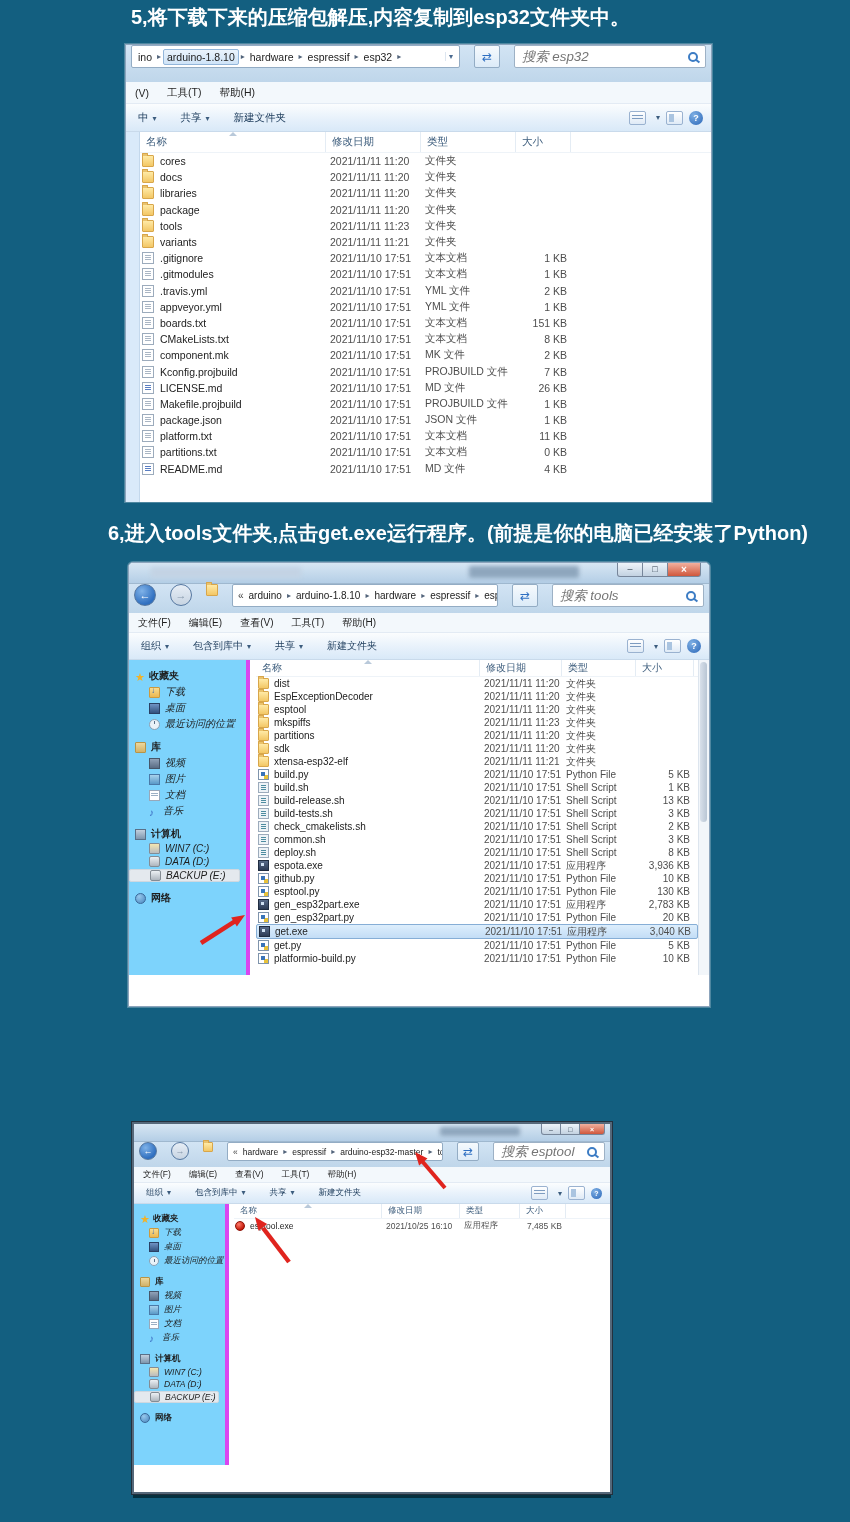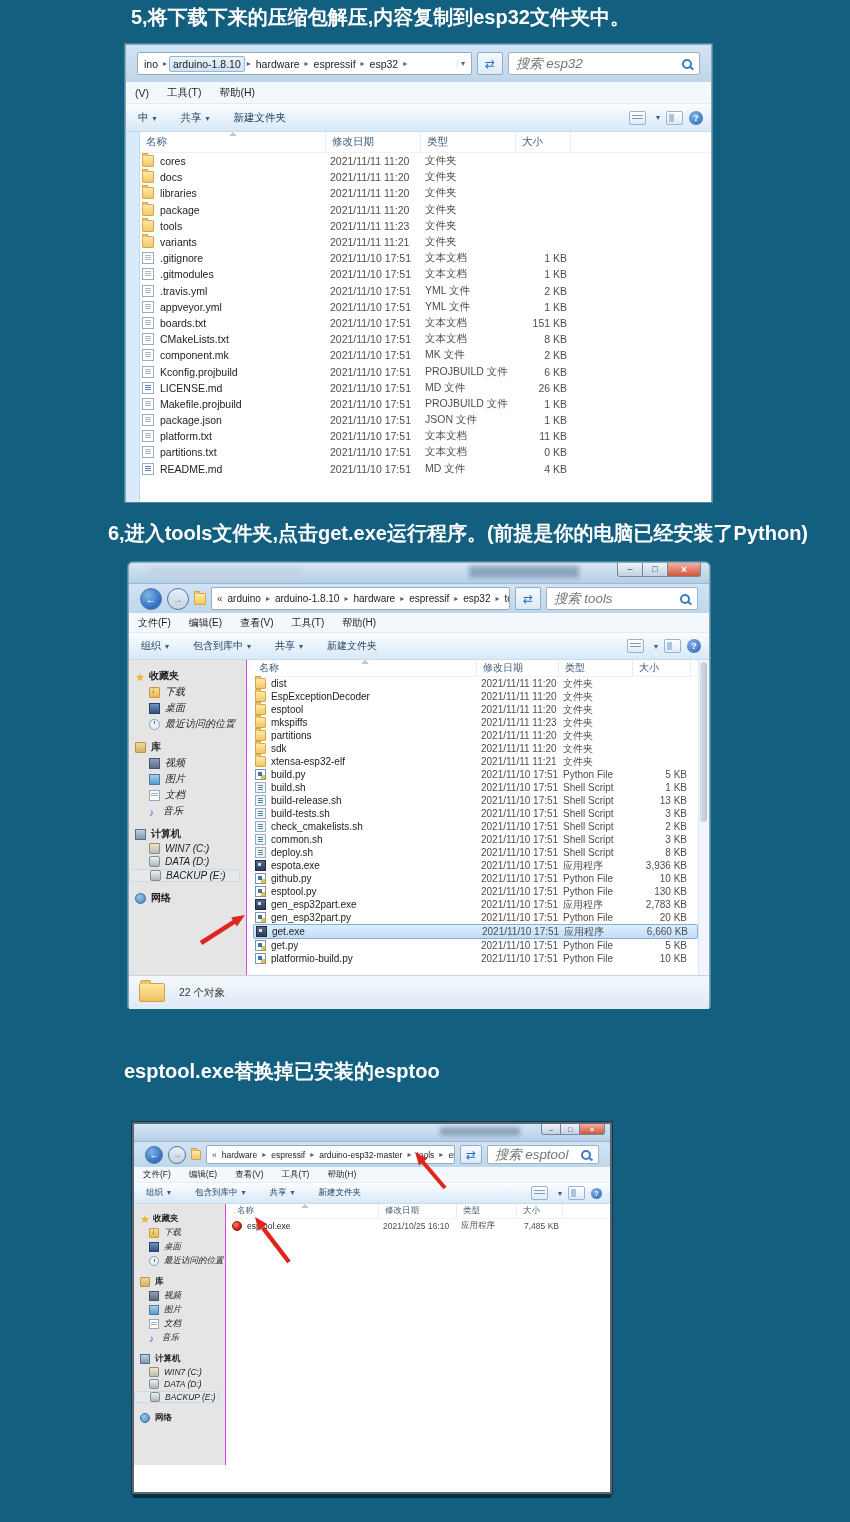--- a/index.html
+++ b/index.html
@@ -4,21 +4,21 @@
 <style>
   html,body{margin:0;padding:0;}
   body{
     width:850px;height:1522px;position:relative;overflow:hidden;
     background:#135f80;
     font-family:"Liberation Sans","DejaVu Sans",sans-serif;
   }
   .heading{position:absolute;color:#ffffff;font-size:20px;font-weight:700;line-height:27px;white-space:nowrap;}
   
   .win{position:absolute;background:#fff;border:1px solid #8ca4bc;box-shadow:0 0 0 1px rgba(255,255,255,.25);}
-  .chrome{background:linear-gradient(#d2e4f4,#bfd6ea);display:flex;align-items:center;gap:5px;padding:0 11px;}
+  .chrome{background:linear-gradient(#d2e4f4,#bfd6ea);display:flex;align-items:flex-start;gap:14px;padding:0 5px;}
   .titlebar{position:relative;background:linear-gradient(#d7e6f3,#b4cee6);border-bottom:1px solid #9fb8cf;}
   .redact{position:absolute;border-radius:2px;filter:blur(2px);}
   .winbtns{position:absolute;top:0;display:flex;}
   .wbtn{height:13px;border:1px solid #77869a;border-top:none;display:flex;align-items:center;justify-content:center;
         background:linear-gradient(#eef4fa,#c3d2e1);font-size:9px;color:#2e3c4c;line-height:1;}
   .wbtn.min{width:24px;border-radius:0 0 0 3px;}
   .wbtn.max{width:24px;border-left:none;}
   .wbtn.close{width:32px;border-left:none;border-radius:0 0 3px 0;
         background:linear-gradient(#f2b09e,#d0573c 60%,#b8structure3a2a);background:linear-gradient(#f2b09e,#d0573c);color:#fff;font-size:10px;font-weight:700;}
   .navbtn{width:20px;height:20px;border-radius:50%;flex:none;display:flex;align-items:center;justify-content:center;
@@ -47,21 +47,21 @@
   .dd{font-size:8px;color:#3c5c7e;margin-left:4px;}
   .tb-right{margin-left:auto;display:flex;align-items:center;gap:6px;padding-right:8px;}
   .vico{width:15px;height:12px;border:1px solid #9ab2d0;border-radius:2px;background:linear-gradient(#ffffff,#dfeaf6);position:relative;}
   .vico.list::after{content:'';position:absolute;left:2px;right:2px;top:3px;height:1px;background:#7e9cc0;box-shadow:0 3px #7e9cc0;}
   .vico.pane::after{content:'';position:absolute;left:2px;top:2px;bottom:2px;width:5px;background:#aac4e0;}
   .helpico{width:14px;height:14px;border-radius:50%;background:radial-gradient(circle at 35% 30%,#7fb0e4,#2a66b8);
         color:#fff;font-size:9px;font-weight:700;display:flex;align-items:center;justify-content:center;}
   
   .body{display:flex;position:relative;background:#fff;}
   .navstrip{background:#d9eafa;border-right:1px solid #c3d8ec;flex:none;}
-  .sidebar{flex:none;background:#e5e5e5;border-right:1px solid #d946ef;overflow:hidden;}
+  .sidebar{flex:none;background:#7dd3fc;border-right:4px solid #d946ef;overflow:hidden;}
   .side-group{display:flex;align-items:center;font-weight:700;color:#1e1e1e;margin-top:9px;padding-left:6px;}
   .side-item{display:flex;align-items:center;color:#1e1e1e;padding-left:20px;margin-top:2px;font-style:italic;}
   .side-sel{background:#e4e9ee;border:1px solid #cfd8e0;border-radius:2px;margin-right:6px;}
   .sic{display:inline-block;flex:none;margin-right:5px;position:relative;}
   .listarea{flex:1;position:relative;overflow:hidden;}
   .hrow{display:grid;align-items:center;color:#3c5c7c;border-bottom:1px solid #eef3f8;position:relative;}
   .hcell{padding:0 6px;border-right:1px solid #e4ecf4;height:100%;display:flex;align-items:center;position:relative;}
   .hcell.c0::before{content:'';position:absolute;top:0;left:50%;border-left:4px solid transparent;border-right:4px solid transparent;border-top:4px solid #b9c9da;transform:translateX(-50%) rotate(180deg);}
   .frow{display:grid;align-items:center;}
   .frow .cell{padding:0 4px;overflow:hidden;white-space:nowrap;color:#222;}
@@ -298,21 +298,21 @@
             <span class="cell name">component.mk</span>
             <span class="cell date">2021/11/10 17:51</span>
             <span class="cell type">MK 文件</span>
             <span class="cell size">2 KB</span>
           </div>
           <div class="frow">
             <span class="ic ic-file"></span>
             <span class="cell name">Kconfig.projbuild</span>
             <span class="cell date">2021/11/10 17:51</span>
             <span class="cell type">PROJBUILD 文件</span>
-            <span class="cell size">6 KB</span>
+            <span class="cell size">7 KB</span>
           </div>
           <div class="frow">
             <span class="ic ic-md"></span>
             <span class="cell name">LICENSE.md</span>
             <span class="cell date">2021/11/10 17:51</span>
             <span class="cell type">MD 文件</span>
             <span class="cell size">26 KB</span>
           </div>
           <div class="frow">
             <span class="ic ic-file"></span>
@@ -612,21 +612,21 @@
             <span class="cell name">gen_esp32part.py</span>
             <span class="cell date">2021/11/10 17:51</span>
             <span class="cell type">Python File</span>
             <span class="cell size">20 KB</span>
           </div>
           <div class="frow sel">
             <span class="ic ic-exe"></span>
             <span class="cell name">get.exe</span>
             <span class="cell date">2021/11/10 17:51</span>
             <span class="cell type">应用程序</span>
-            <span class="cell size">6,660 KB</span>
+            <span class="cell size">3,040 KB</span>
           </div>
           <div class="frow">
             <span class="ic ic-py"></span>
             <span class="cell name">get.py</span>
             <span class="cell date">2021/11/10 17:51</span>
             <span class="cell type">Python File</span>
             <span class="cell size">5 KB</span>
           </div>
           <div class="frow">
             <span class="ic ic-py"></span>
@@ -634,28 +634,23 @@
             <span class="cell date">2021/11/10 17:51</span>
             <span class="cell type">Python File</span>
             <span class="cell size">10 KB</span>
           </div>
         </div>
       <div class="scrollbar">
           <div class="scrollthumb"></div>
         </div>
     </div>
   </div>
-  <div class="statusbar">
-    <span class="bigfolder"></span>
-    <span>22 个对象</span>
-  </div>
 </div>
 
 <div class="heading" style="left:124px;top:1058px;">
-  <div>esptool.exe替换掉已安装的esptoo</div>
 </div>
 
 <div class="win w3">
   <div class="titlebar">
     <div class="redact" style="right:90px;top:3px;width:80px;height:9px;background:#8ea6bd;"></div>
     <div class="winbtns" style="right:5px;">
       <span class="wbtn min">–</span>
       <span class="wbtn max">□</span>
       <span class="wbtn close">×</span>
     </div>

